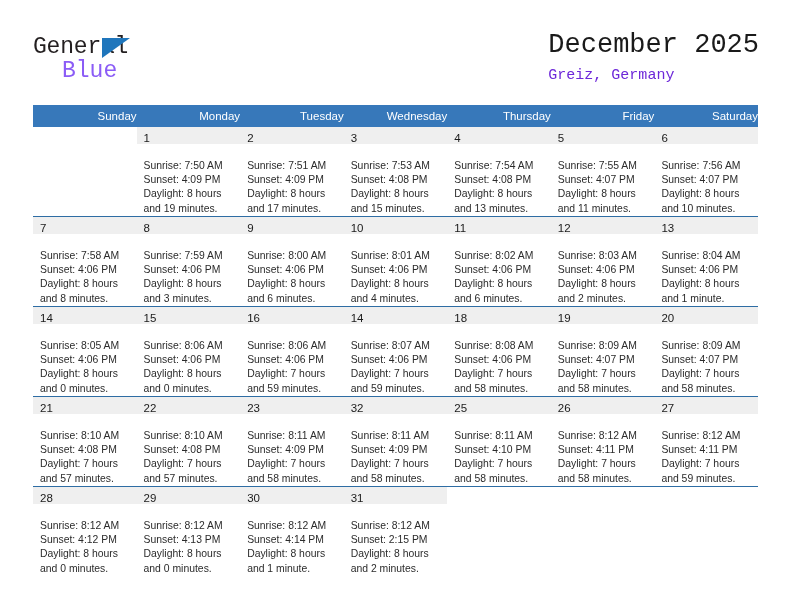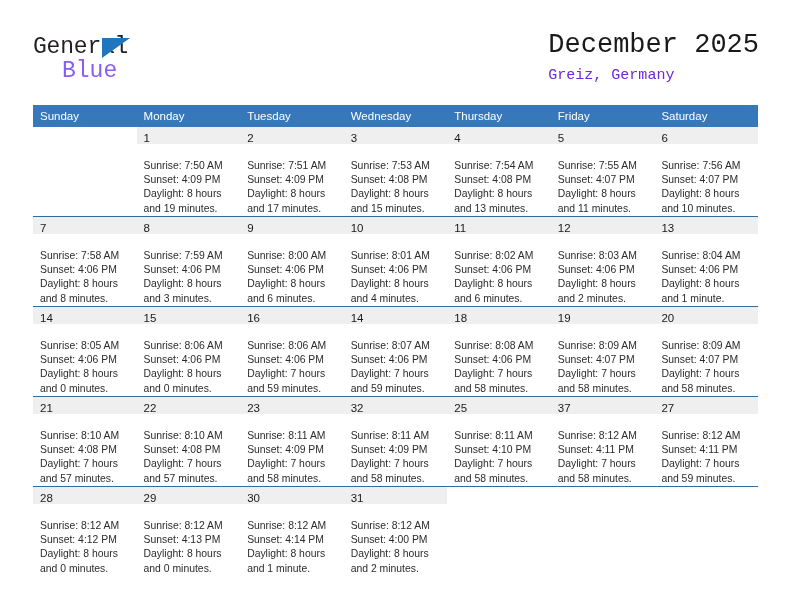--- a/index.html
+++ b/index.html
@@ -92,21 +92,21 @@
     border-collapse: collapse;
     table-layout: fixed;
   }
   .cal col { width: 103.57px; }
 
   thead th {
     background: #3778ba;
     color: #ffffff;
     font-size: 11.5px;
     font-weight: normal;
-    text-align: left;
+    text-align: right;
     padding: 5px 0 5px 7px;
     height: 11px;
     border: none;
   }
 
   tbody tr.week > td {
     vertical-align: top;
     padding: 0;
     border-top: 1px solid #2e6da4;
     border-bottom: none;
@@ -475,21 +475,21 @@
               <div class="lines">
                 <div>Sunrise: 8:11 AM</div>
                 <div>Sunset: 4:10 PM</div>
                 <div>Daylight: 7 hours</div>
                 <div>and 58 minutes.</div>
               </div>
             </div>
           </td>
           <td>
             <div class="cell filled">
-              <div class="daynum-band"><span class="daynum">37</span></div>
+              <div class="daynum-band"><span class="daynum">26</span></div>
               <div class="lines">
                 <div>Sunrise: 8:12 AM</div>
                 <div>Sunset: 4:11 PM</div>
                 <div>Daylight: 7 hours</div>
                 <div>and 58 minutes.</div>
               </div>
             </div>
           </td>
           <td>
             <div class="cell filled">
@@ -535,21 +535,21 @@
                 <div>Daylight: 8 hours</div>
                 <div>and 1 minute.</div>
               </div>
             </div>
           </td>
           <td>
             <div class="cell filled">
               <div class="daynum-band"><span class="daynum">31</span></div>
               <div class="lines">
                 <div>Sunrise: 8:12 AM</div>
-                <div>Sunset: 4:00 PM</div>
+                <div>Sunset: 2:15 PM</div>
                 <div>Daylight: 8 hours</div>
                 <div>and 2 minutes.</div>
               </div>
             </div>
           </td>
           <td>
             <div class="cell empty">
               <div class="daynum-band"><span class="daynum"></span></div>
               <div class="lines">
                 <div></div>

